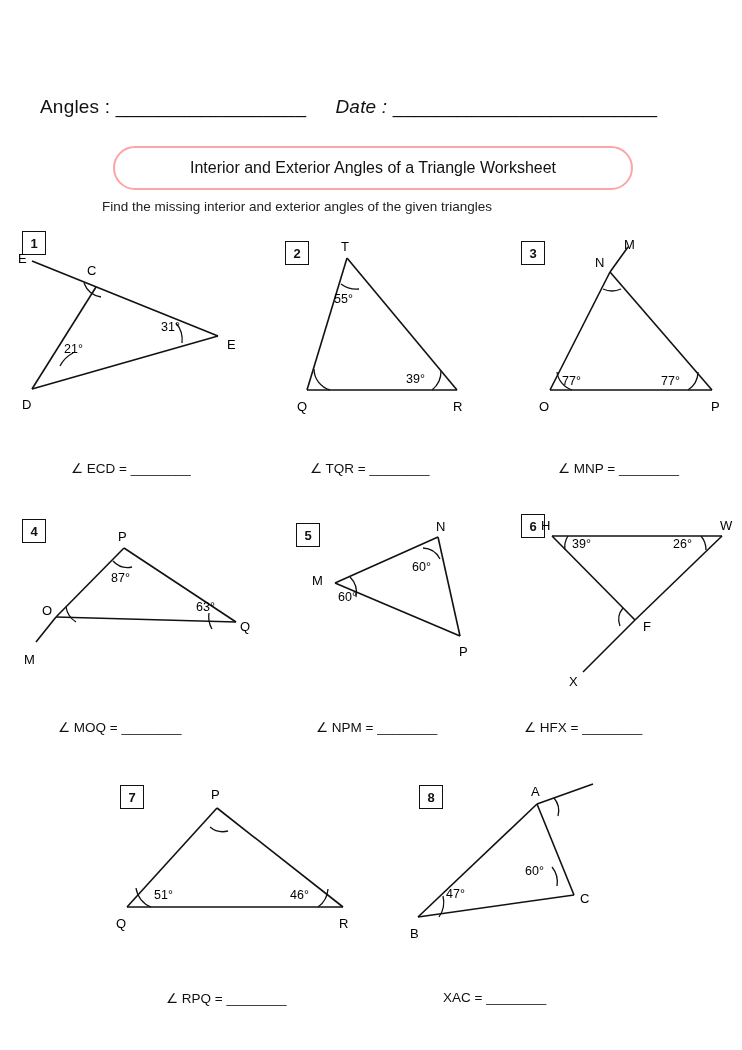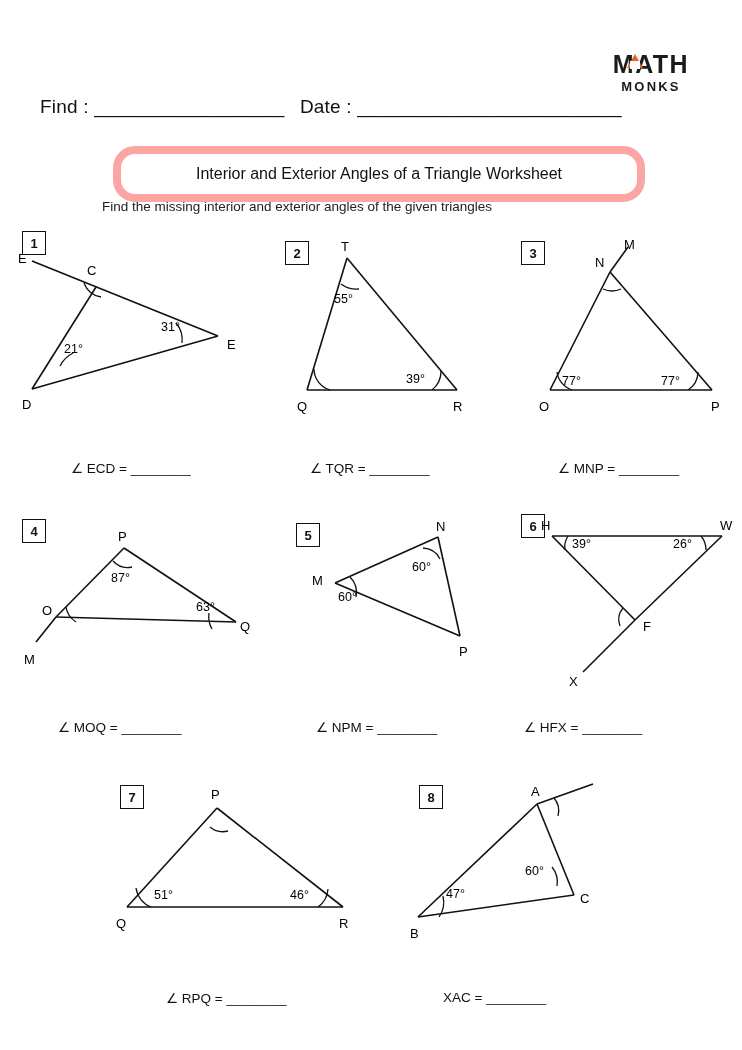--- a/index.html
+++ b/index.html
@@ -50,21 +50,21 @@
   }
   .logo .tri-mask{
     position:absolute;left:34px;top:9px;
     width:10px;height:8px;background:#fff;
   }
 
   
   .title-pill{
     position:absolute;left:113px;top:146px;
     width:516px;height:40px;
-    border:8px solid #fca5a5;border-radius:22px;
+    border:2px solid #fca5a5;border-radius:22px;
     display:flex;align-items:center;justify-content:center;
     font-size:16px;
   }
   .subtitle{
     position:absolute;left:0;top:199px;width:594px;
     text-align:center;font-size:13.5px;color:#222;
   }
 
   
   .prob{position:absolute;}
@@ -86,34 +86,26 @@
   .ang{font-size:12.5px;font-family:"Liberation Sans",sans-serif;}
   line, path, polyline{stroke:#111;}
 </style>
 </head>
 <body>
 
 <div class="sheet">
 
 
   <div class="hdr-line" id="score-row">
-    <span class="hdr-label">Find :</span>
+    <span class="hdr-label">Angles :</span>
     <span class="dots">__________________</span>
-    <span class="hdr-label" style="margin-left:10px;">Date :</span>
+    <span class="hdr-label" style="margin-left:24px;font-style:italic;">Date :</span>
     <span class="dots">_________________________</span>
   </div>
 
-  <div class="logo">
-    <div class="m1">
-      <span>MATH</span>
-      <span class="tri"></span>
-      <span class="tri-mask"></span>
-    </div>
-    <div class="m2">MONKS</div>
-  </div>
 
   <div class="title-pill">
     <span>Interior and Exterior Angles of a Triangle Worksheet</span>
   </div>
   <div class="subtitle">Find the missing interior and exterior angles of the given triangles</div>
 
   <div class="prob">
     <div class="numbox" style="left:22px;top:231px;">1</div>
     <svg style="left:0px;top:231px;" width="260" height="190">
 

